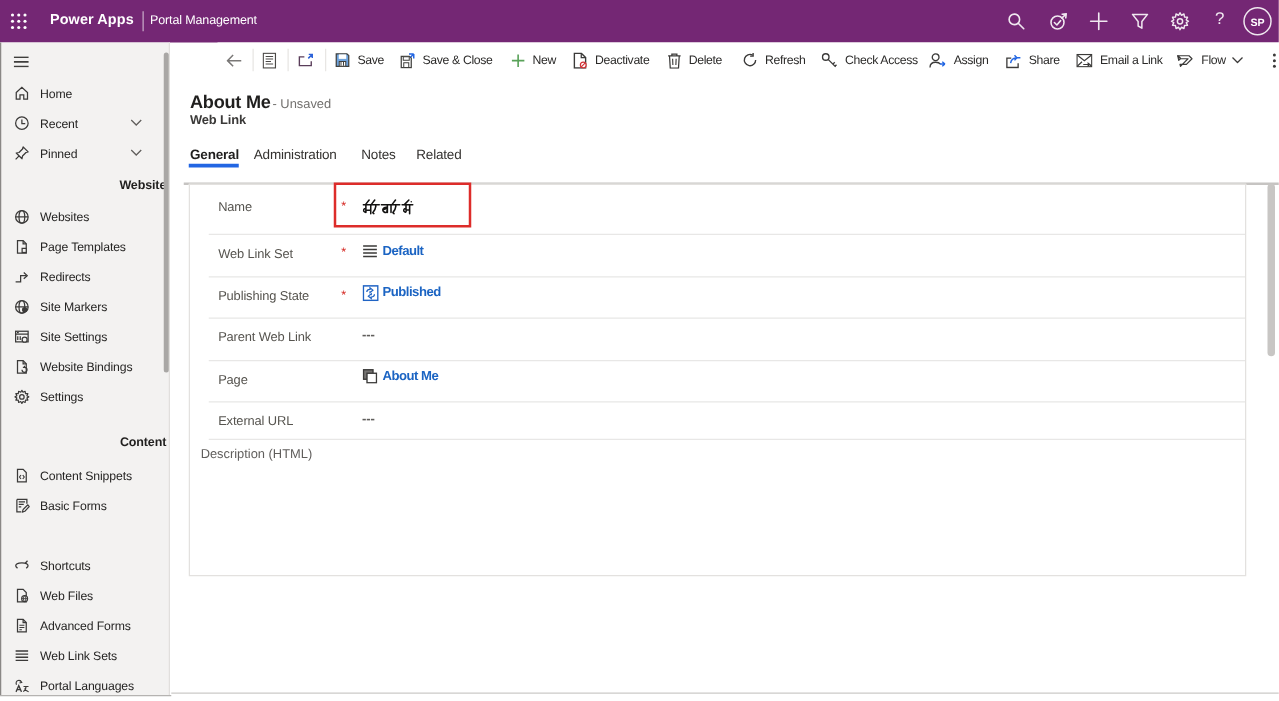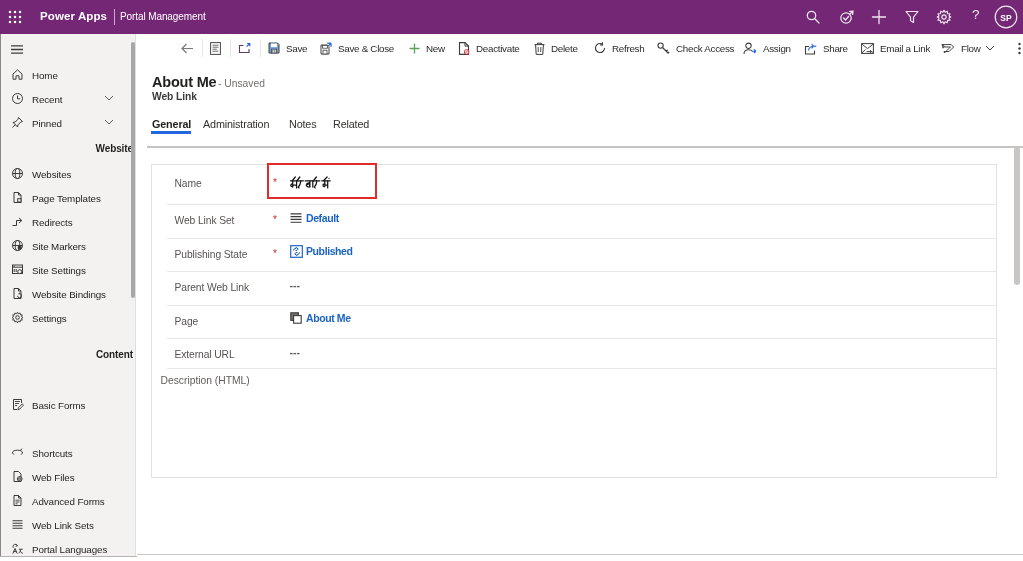--- a/index.html
+++ b/index.html
@@ -41,21 +41,21 @@
   #unsaved { position:absolute; left:81px; top:15px; font-size:10.3px; color:#72706e; }
   #subtitle { position:absolute; left:15px; top:28px; font-size:10.3px; font-weight:bold;
     color:#3b3a39; letter-spacing:-0.1px; }
   .tab { position:absolute; top:55px; font-size:10.8px; color:#33312f; letter-spacing:-0.15px; }
   #tabGeneral { left:15px; font-weight:bold; color:#201f1e; }
   #tabline { position:absolute; left:14px; top:68px; width:40px; height:2.5px; background:#2266e3; }
   
   #contentbg { position:absolute; left:147px; top:146.2px; width:876px; height:1.6px;
     background:#c6c4c2; }
   #card { position:absolute; left:150.5px; top:147px; width:846.5px; height:314px;
-    background:#fff; border:1px solid #e3e1df;margin-top:17px; }
+    background:#fff; border:1px solid #e3e1df; }
   .flabel { position:absolute; left:23px; top:11px; font-size:10.3px; color:#56544f;
     letter-spacing:-0.1px; }
   .fstar { position:absolute; left:121.5px; top:11px; font-size:10px; color:#d42620; }
   .fico { position:absolute; left:138px; top:8px; }
   .fval { position:absolute; left:154.5px; top:10px; font-size:10.5px; font-weight:bold;
     color:#1b64c3; letter-spacing:-0.4px; }
   .fdash { position:absolute; left:138px; top:10px; font-size:10.5px; color:#605e5c; font-weight:bold; }
   #redbox { position:absolute; left:115.5px; top:-1.8px; width:110px; height:35.6px;
     border:2.5px solid #dd2c2a; }
   .rline { position:absolute; left:15px; right:0; height:1px; background:#e8e7e6; }
@@ -191,20 +191,27 @@
     <span class="tx">Website Bindings</span>
   </div>
   <div class="navitem" style="top:272px">
     <svg class="ic" width="13" height="13" viewBox="0 0 13 13">
         <circle cx="6.5" cy="6.5" r="1.8" fill="none" stroke="#3b3a39" stroke-width="1"></circle>
         <path d="M6.5 1.2 L7.4 2.8 L9.1 2 L9.4 3.9 L11.3 3.9 L10.5 5.6 L12 6.5 L10.5 7.4 L11.3 9.1 L9.4 9.1 L9.1 11 L7.4 10.2 L6.5 11.8 L5.6 10.2 L3.9 11 L3.6 9.1 L1.7 9.1 L2.5 7.4 L1 6.5 L2.5 5.6 L1.7 3.9 L3.6 3.9 L3.9 2 L5.6 2.8 Z" fill="none" stroke="#3b3a39" stroke-width="0.95" stroke-linejoin="round"></path>
       </svg>
     <span class="tx">Settings</span>
   </div>
   <div class="navhdr" style="top:315px">Content</div>
+  <div class="navitem" style="top:335px">
+    <svg class="ic" width="13" height="13" viewBox="0 0 13 13">
+        <path d="M3 1.5 H7.5 L10 4 V11.5 H3 Z" fill="none" stroke="#3b3a39" stroke-width="1"></path>
+        <path d="M5.8 6 L4.6 7.6 L5.8 9.2 M7.2 6 L8.4 7.6 L7.2 9.2" fill="none" stroke="#3b3a39" stroke-width="0.9"></path>
+      </svg>
+    <span class="tx">Content Snippets</span>
+  </div>
   <div class="navitem" style="top:359px">
     <svg class="ic" width="13" height="13" viewBox="0 0 13 13">
         <path d="M2.5 1.5 H10.5 V5 M2.5 1.5 V11.5 H6" fill="none" stroke="#3b3a39" stroke-width="1"></path>
         <path d="M4 3.5 H9 M4 5.5 H8 M4 7.5 H6" stroke="#3b3a39" stroke-width="0.9"></path>
         <path d="M11.3 5.8 L7.5 9.6 L6.8 11.7 L8.9 11 L12.4 7.2 Z" fill="#f3f2f1" stroke="#3b3a39" stroke-width="0.9" stroke-linejoin="round"></path>
       </svg>
     <span class="tx">Basic Forms</span>
   </div>
   <div class="navitem" style="top:407px">
     <svg class="ic" width="13" height="13" viewBox="0 0 13 13">

